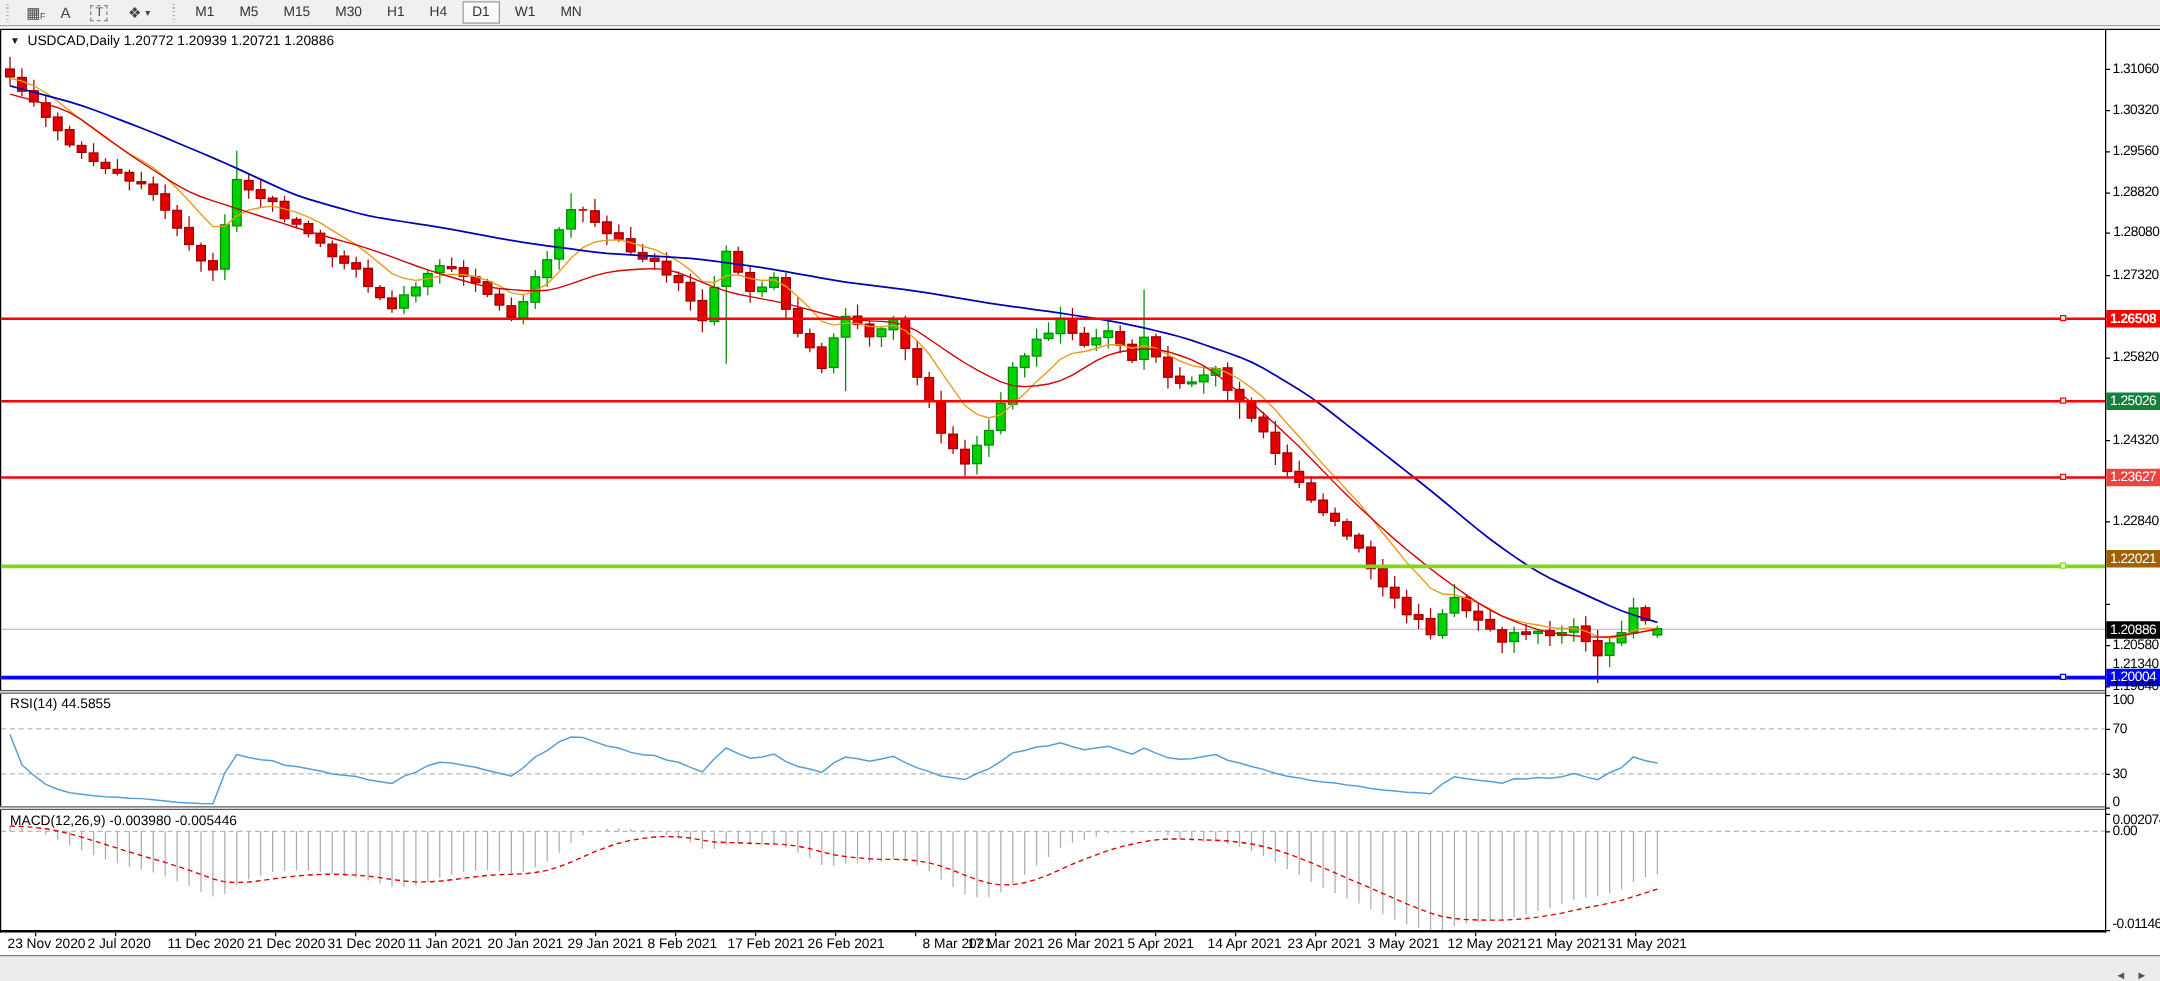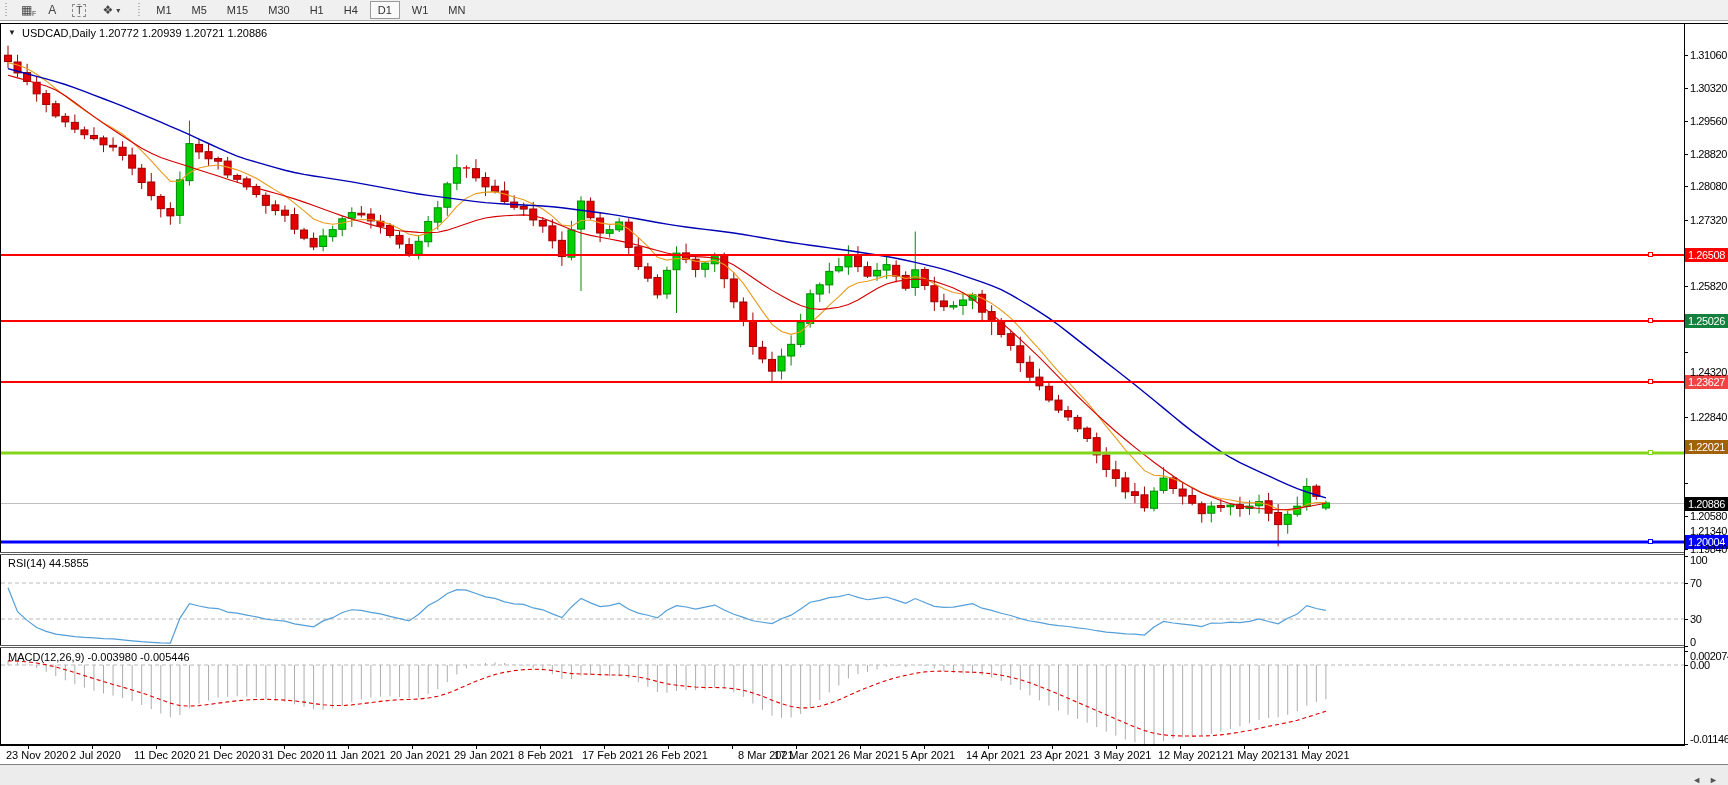--- a/index.html
+++ b/index.html
@@ -531,46 +531,46 @@
       <line x1="1316.3500000000001" y1="665" x2="1316.3500000000001" y2="701.8769544253612" stroke="#adadad" stroke-width="1"></line>
       <line x1="1325.9" y1="665" x2="1325.9" y2="699.3722887141539" stroke="#adadad" stroke-width="1"></line>
       <polyline points="8,660.854305543841 17.55,661.1431773483004 27.1,661.8281487326913 36.650000000000006,663.0399062229985 46.2,664.7884628697474 55.75,667.0660785489648 65.30000000000001,669.7003287045638 74.85000000000001,672.5892811997197 84.4,675.6082114500003 93.95,678.6222818650723 103.5,681.5992981630401 113.05000000000001,684.4147081977894 122.60000000000001,687.1453815219941 132.15,689.9458638435624 141.70000000000002,692.9444830894506 151.25,696.1731574664323 160.8,699.6304294522536 170.35000000000002,703.1502601179129 179.9,705.5411938513528 189.45000000000002,706.1041076024711 199,705.6038242599799 208.55,704.5430648654332 218.10000000000002,703.1566394377548 227.65,701.8931781537453 237.20000000000002,700.7975700385869 246.75000000000003,699.9719855091238 256.3,699.4678971201424 265.85,699.3834679808704 275.40000000000003,699.6184798130315 284.95000000000005,700.0789406308301 294.5,700.9234516511068 304.05,702.1055853151547 313.6,703.5723421495766 323.15000000000003,704.7793554925717 332.70000000000005,705.5129766591061 342.25,705.5485439278084 351.8,704.8982390298295 361.35,703.8191779087598 370.90000000000003,702.5890100432243 380.45000000000005,701.3743081828566 390,700.3797969223757 399.55,699.7090113253165 409.1,699.4409330410172 418.65000000000003,699.0483560555938 428.20000000000005,698.0258491839389 437.75000000000006,696.24756076485 447.3,693.4217603437702 456.85,689.6215554183723 466.40000000000003,685.382230286621 475.95000000000005,681.265861106746 485.50000000000006,677.6297358310482 495.05,674.5668293102584 504.6,672.2556955170296 514.1500000000001,670.6650781054149 523.7,669.6407981931236 533.25,669.2858422969617 542.8000000000001,669.5106788566727 552.35,670.4435613835075 561.9000000000001,672.1517083813374 571.45,673.5776720366398 581,674.013321069863 590.5500000000001,674.1990415939663 600.1,674.5791749923001 609.6500000000001,674.9565045153005 619.2,675.0974786827566 628.75,675.6918374107141 638.3000000000001,676.9918130362897 647.85,678.9283372365464 657.4000000000001,681.5450716222166 666.95,683.8043976081628 676.5,685.2487124126268 686.0500000000001,686.2213778184088 695.6,687.0446228388893 705.1500000000001,687.5234402869748 714.7,687.5269638616849 724.25,687.7518616329527 733.8000000000001,688.6259889571068 743.35,690.2861325301241 752.9000000000001,692.9298388274374 762.45,696.2959668075189 772,700.1723279059775 781.5500000000001,703.7141432666677 791.1,706.476389441842 800.6500000000001,707.9681636488053 810.2,707.771945385701 819.7500000000001,706.2063683062803 829.3000000000001,703.4356467847942 838.85,699.8490709643906 848.4000000000001,695.5620675059427 857.95,691.2885053475345 867.5000000000001,687.4255736058253 877.0500000000001,683.8277490545024 886.6,680.3992253145951 896.1500000000001,677.5060104917666 905.7,675.3735944858203 915.2500000000001,673.3471819342061 924.8000000000001,671.8640456001035 934.35,671.1895765351437 943.9000000000001,671.1639351864579 953.45,671.5072576332387 963.0000000000001,671.9097707325849 972.5500000000001,672.1831348563574 982.1,672.7773747272796 991.6500000000001,673.7489044204816 1001.2,675.216596011817 1010.7500000000001,677.1674629344465 1020.3000000000001,679.7196333839032 1029.85,682.8419650559894 1039.4,686.3333018176827 1048.95,690.1779289048596 1058.5,694.2356387594697 1068.0500000000002,698.3184046353862 1077.6000000000001,702.4219250966522 1087.15,706.4777792576739 1096.7,710.6067542927121 1106.25,714.8220421457547 1115.8000000000002,718.9804277100143 1125.3500000000001,723.0959008906976 1134.9,726.9271404545323 1144.45,730.5436704421938 1154,733.2743503169111 1163.5500000000002,734.8255133839003 1173.1000000000001,735.6562811236395 1182.65,736.019204486957 1192.2,736.0859280509384 1201.75,736.0619497349907 1211.3000000000002,735.6337164794584 1220.8500000000001,734.8452837877228 1230.4,733.6543964749937 1239.95,732.2014260146282 1249.5,730.4475765788479 1259.0500000000002,728.3365590092574 1268.6000000000001,726.2569585130634 1278.15,724.4501281241132 1287.7,722.5183496170699 1297.25,720.2754555703983 1306.8000000000002,717.3378116714006 1316.3500000000001,714.2456402221927 1325.9,711.2709699205849" fill="none" stroke="#e00000" stroke-width="1.1" stroke-dasharray="4,3"></polyline>
     </svg>
 
   <span id="main-title-arrow">▼</span>
   <div id="main-title" class="pane-label">USDCAD,Daily  1.20772 1.20939 1.20721 1.20886</div>
 
   <div id="overlay-host">
       <div style="left:1648px;top:252px;border:1px solid #fe0000;" class="lhandle"></div>
-      <div class="badge" style="top:248px;background:#fe0000;">1.26508</div>
+      <div class="badge" style="top:248px;background:#fe0000;font-weight:bold;">1.26508</div>
       <div style="left:1648px;top:318px;border:1px solid #fe0000;" class="lhandle"></div>
       <div class="badge" style="top:314px;background:#15803d;">1.25026</div>
       <div style="left:1648px;top:379px;border:1px solid #fe0000;" class="lhandle"></div>
       <div class="badge" style="top:375px;background:#ef4444;">1.23627</div>
       <div style="left:1648px;top:450px;border:1px solid #84d61c;" class="lhandle"></div>
       <div class="badge" style="top:440px;background:#a16207;">1.22021</div>
       <div style="left:1648px;top:539px;border:1px solid #0000ff;" class="lhandle"></div>
       <div class="badge" style="top:535px;background:#0000ff;">1.20004</div>
       <div class="badge" style="top:496.5px;background:#000000;">1.20886</div>
       <div class="ytick" style="top:55px;"></div>
       <div class="ylab" style="top:49px;">1.31060</div>
       <div class="ytick" style="top:88px;"></div>
       <div class="ylab" style="top:82px;">1.30320</div>
       <div class="ytick" style="top:121px;"></div>
       <div class="ylab" style="top:115px;">1.29560</div>
       <div class="ytick" style="top:154px;"></div>
       <div class="ylab" style="top:148px;">1.28820</div>
       <div class="ytick" style="top:186px;"></div>
-      <div class="ylab" style="top:180px;">1.28080</div>
+      <div class="ylab" style="top:180px;text-align:center;">1.28080</div>
       <div class="ytick" style="top:220px;"></div>
       <div class="ylab" style="top:214px;">1.27320</div>
       <div class="ytick" style="top:286px;"></div>
       <div class="ylab" style="top:280px;">1.25820</div>
       <div class="ytick" style="top:352px;"></div>
-      <div class="ylab" style="top:346px;margin-top:20px;">1.24320</div>
+      <div class="ylab" style="top:346px;">1.24320</div>
       <div class="ytick" style="top:417px;"></div>
       <div class="ylab" style="top:411px;">1.22840</div>
       <div class="ytick" style="top:483px;"></div>
       <div class="ylab" style="top:477px;margin-top:48px;">1.21340</div>
       <div class="ytick" style="top:516px;"></div>
       <div class="ylab" style="top:510px;">1.20580</div>
       <div class="ytick" style="top:549px;"></div>
       <div class="ylab" style="top:543px;">1.19840</div>
       <div class="ytick" style="top:556px;"></div>
       <div class="ylab" style="top:554px;">100</div>

